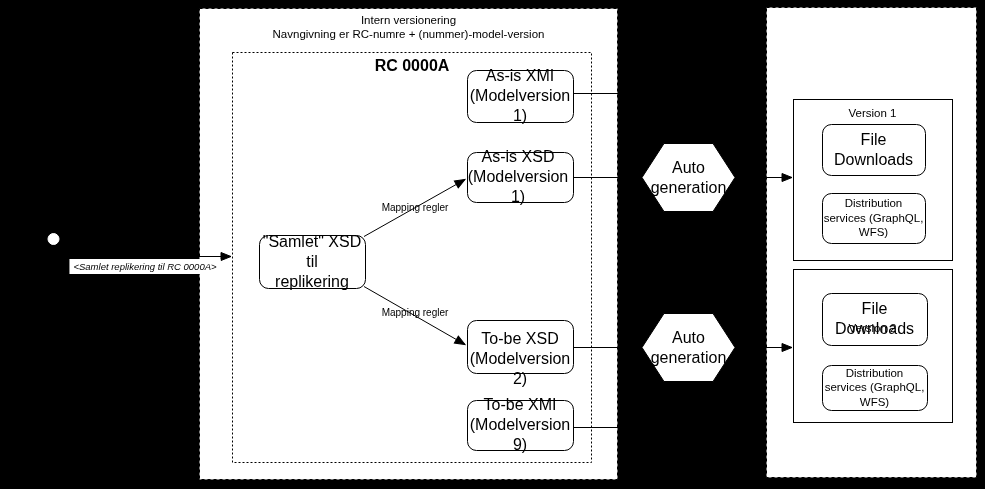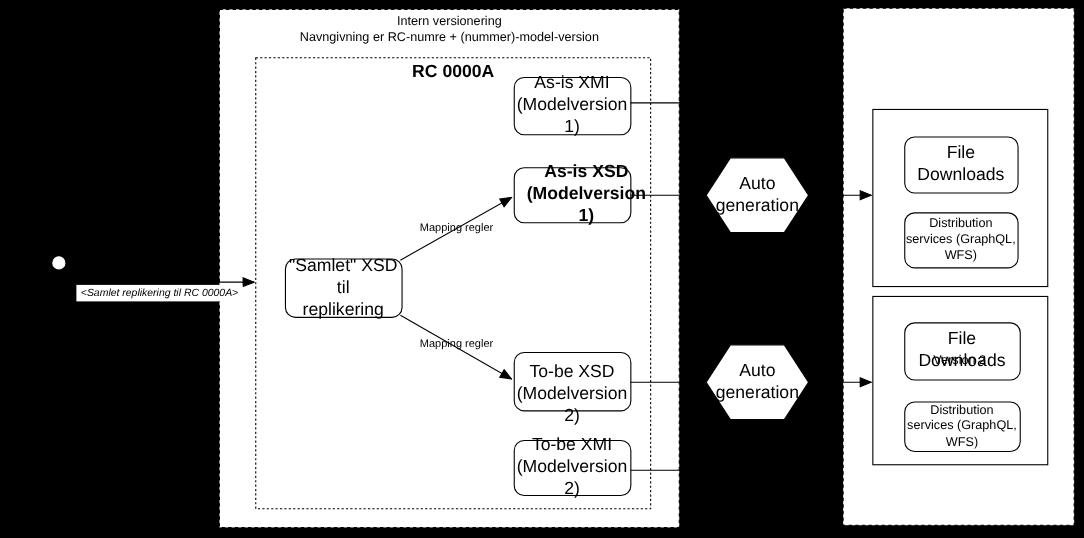--- a/index.html
+++ b/index.html
@@ -84,43 +84,44 @@
   </svg>
 
   <div class="lbl title" style="left:199px;top:13px;width:419px;">Intern versionering
 Navngivning er RC-numre + (nummer)-model-version</div>
 
   <div class="lbl bold" style="left:232px;top:56px;width:360px;">RC 0000A</div>
 
   <div class="lbl center" style="left:467px;top:70px;width:106px;height:52px;">As-is XMI
 (Modelversion 1)</div>
 
-  <div class="lbl center" style="left:480px;top:152px;width:106px;height:50px;font-weight:bold;">As-is XSD
+  <div class="lbl center" style="left:465px;top:152px;width:106px;height:50px;">As-is XSD
 (Modelversion 1)</div>
 
   <div class="lbl center" style="left:259px;top:235px;width:106px;height:53px;">"Samlet" XSD til
 replikering</div>
 
   <div class="lbl center" style="left:467px;top:332px;width:106px;height:53px;">To-be XSD
 (Modelversion 2)</div>
 
   <div class="lbl center" style="left:467px;top:400px;width:106px;height:50px;">To-be XMI
-(Modelversion 2)</div>
+(Modelversion 9)</div>
 
   <div class="lbl small cx" style="left:415px;top:202px;">Mapping regler</div>
 
   <div class="lbl small cx" style="left:415px;top:307px;">Mapping regler</div>
 
   <div class="lbl tiny cx edge-label-bg" style="left:145px;top:259px;">&lt;Samlet replikering til RC 0000A&gt;</div>
 
   <div class="lbl center" style="left:642px;top:143px;width:93px;height:69px;">Auto generation</div>
 
   <div class="lbl center" style="left:642px;top:313px;width:93px;height:69px;">Auto generation</div>
 
 
+  <div class="lbl title" style="left:793px;top:106px;width:159px;">Version 1</div>
 
   <div class="lbl center" style="left:822px;top:124px;width:103px;height:51px;">File Downloads</div>
 
   <div class="lbl center ds-label" style="left:822px;top:193px;width:103px;height:50px;">Distribution
 services (GraphQL,
 WFS)</div>
 
   <div class="lbl title" style="left:793px;top:277px;width:159px;margin-top:44px;">Version 2</div>
 
   <div class="lbl center" style="left:822px;top:293px;width:105px;height:52px;">File Downloads</div>

